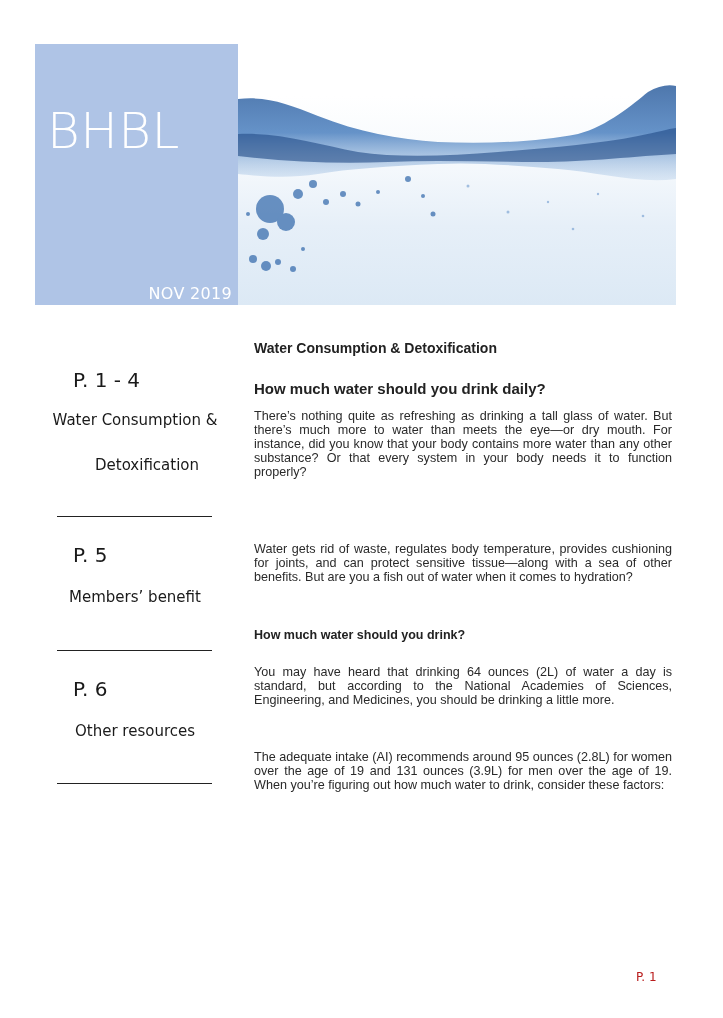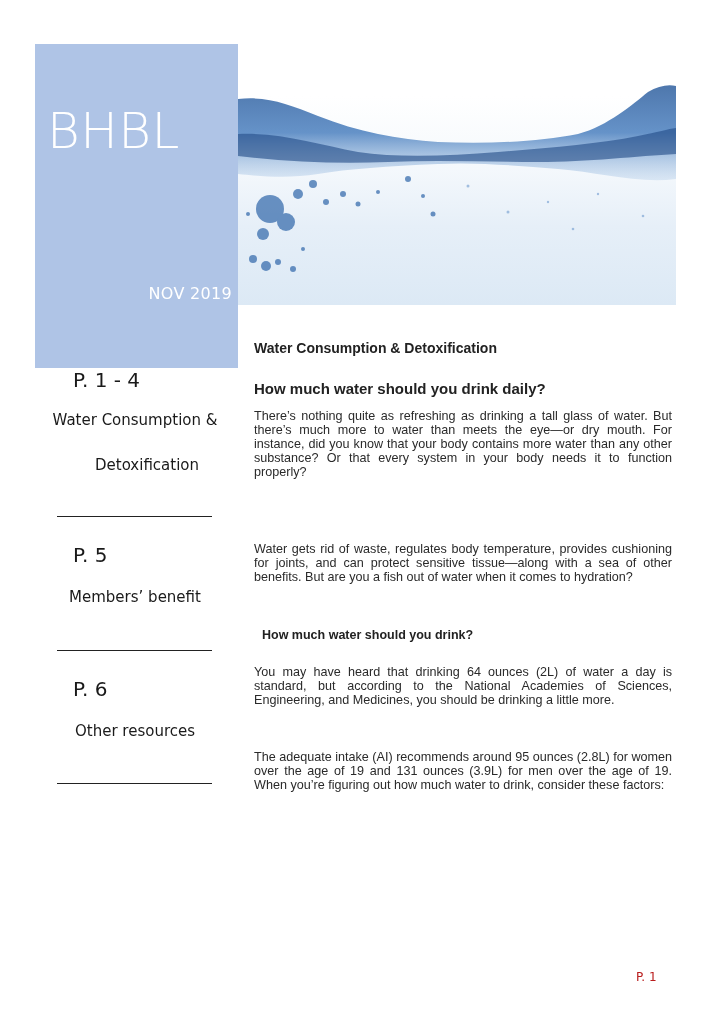--- a/index.html
+++ b/index.html
@@ -1,40 +1,40 @@
 <!DOCTYPE html>
 <html><head>
   <meta charset="utf-8">
   <style>
     html, body { margin: 0; padding: 0; background: #ffffff; }
     body { width: 723px; height: 1018px; position: relative; overflow: hidden;
            font-family: "Liberation Sans", sans-serif; color: #222; }
 
     .banner { position: absolute; left: 35px; top: 44px; width: 641px; height: 261px; }
-    .brand-box { position: absolute; left: 0; top: 0; width: 203px; height: 324px; background: #afc4e6; }
+    .brand-box { position: absolute; left: 0; top: 0; width: 203px; height: 261px; background: #afc4e6; }
     .brand-title { position: absolute; left: 12px; top: 62px; font-family: "DejaVu Sans", sans-serif;
                    font-size: 50px; font-weight: 300; color: #ffffff; letter-spacing: 0.5px; line-height: 1; }
     .brand-sub { position: absolute; left: 10px; top: 173px; font-family: "DejaVu Sans", sans-serif;
                  font-size: 32px; font-weight: 300; color: #ffffff; line-height: 1; letter-spacing: 0.2px; }
     .brand-date { position: absolute; right: 6px; top: 240px; font-family: "DejaVu Sans", sans-serif;
                   font-size: 16px; color: #ffffff; letter-spacing: 0.3px; }
 
     .hero { position: absolute; left: 203px; top: 0; width: 438px; height: 261px; overflow: hidden;
             background: linear-gradient(180deg, #ffffff 0%, #ffffff 20%, #f4f8fc 48%, #e6eff8 70%, #dce9f5 100%); }
     .hero svg { position: absolute; left: 0; top: 0; width: 438px; height: 261px; }
 
     .sidebar { position: absolute; left: 35px; top: 360px; width: 200px; font-family: "DejaVu Sans", sans-serif; color: #1a1a1a; }
     .toc-page { position: absolute; font-size: 20px; }
     .toc-title { position: absolute; width: 200px; text-align: center; font-size: 15px; }
     .toc-rule { position: absolute; left: 22px; width: 155px; height: 0; border-top: 1px solid #222; }
 
     .article { position: absolute; left: 254px; top: 340px; width: 418px; }
     .h-main { position: absolute; left: 0; top: 0; font-size: 14px; font-weight: bold; color: #222; white-space: nowrap; }
     .h-sub { position: absolute; left: 0; top: 40px; font-size: 15px; font-weight: bold; color: #222; white-space: nowrap; }
-    .h-small { position: absolute; left: 0; font-size: 12.5px; font-weight: bold; color: #222; white-space: nowrap; margin-left: 8px; }
+    .h-small { position: absolute; left: 0; font-size: 12.5px; font-weight: bold; color: #222; white-space: nowrap; }
     .para { position: absolute; left: 0; width: 418px; font-size: 12.6px; line-height: 14px;
             text-align: justify; color: #2a2a2a; }
 
     .page-num { position: absolute; left: 636px; top: 970px; font-family: "DejaVu Sans", sans-serif; font-size: 12px; color: #b91c1c; }
   </style>
 </head>
 <body>
 
 <div class="banner">
   <div class="brand-box">

